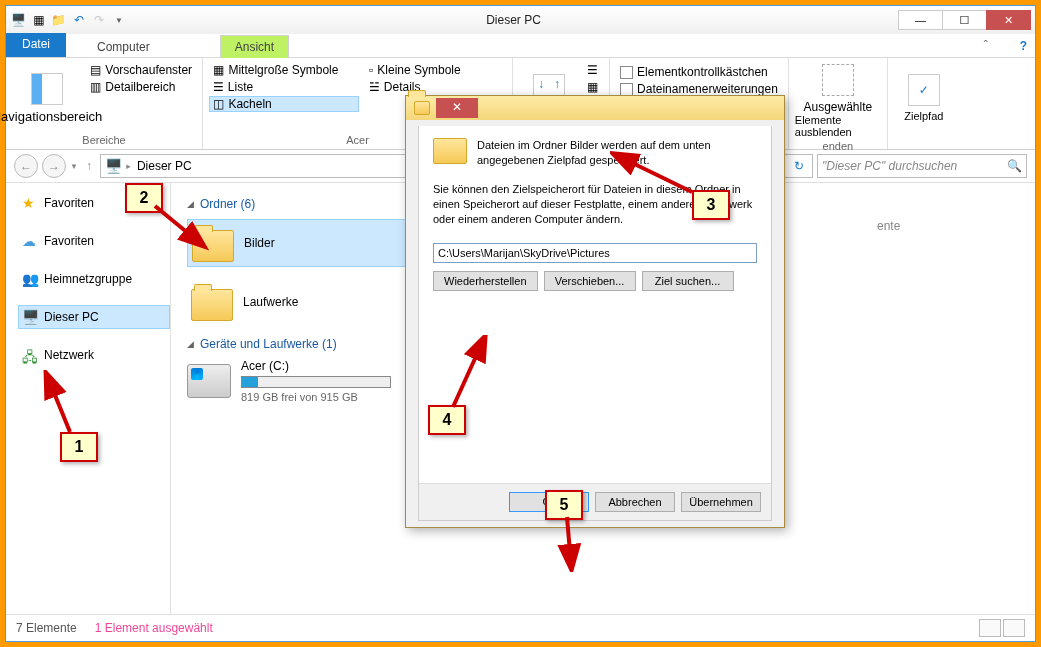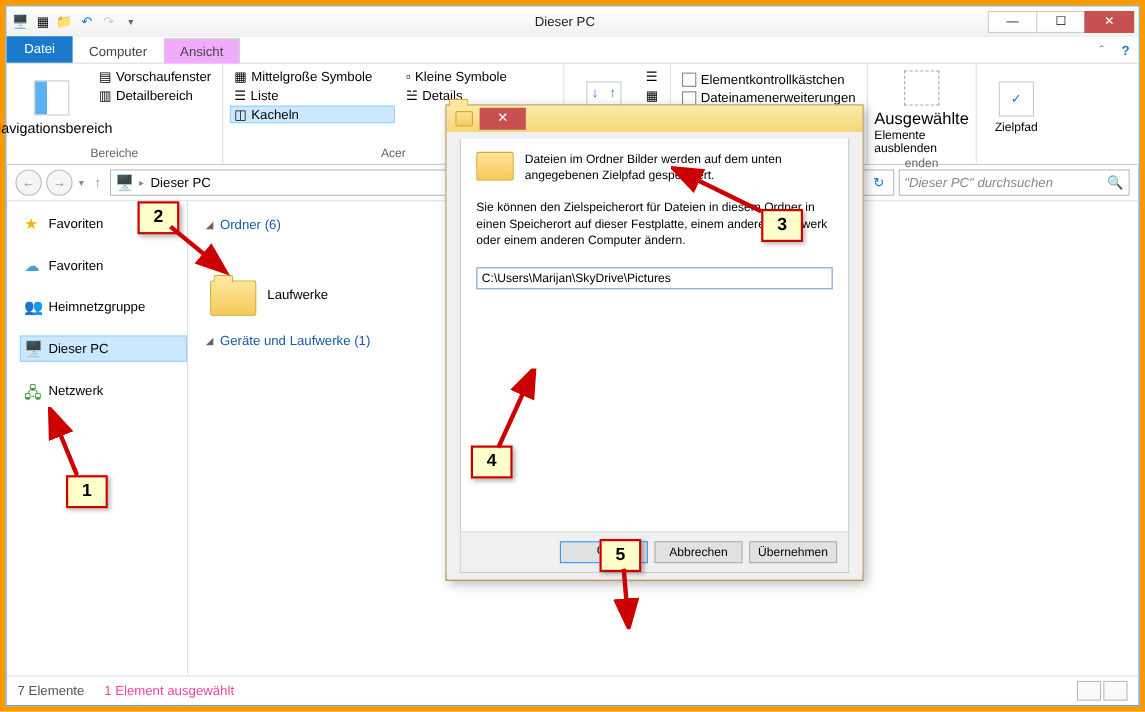--- a/index.html
+++ b/index.html
@@ -8,24 +8,24 @@
 .window { background: #fff; border: 1px solid #4a9edb; width: 100%; height: 100%; display: flex; flex-direction: column; }
 
 .titlebar { background: linear-gradient(#fff, #f0f0f0); height: 28px; display: flex; align-items: center; padding: 0 4px; }
 .titlebar .qat { display: flex; gap: 2px; align-items: center; }
 .titlebar .qat-icon { width: 18px; height: 18px; display: flex; align-items: center; justify-content: center; }
 .titlebar-title { flex: 1; text-align: center; font-size: 12px; color: #222; }
 .win-controls { display: flex; }
 .win-btn { width: 45px; height: 20px; text-align: center; line-height: 18px; background: #fff; border: 1px solid #ccc; margin-left: -1px; font-size: 11px; cursor: default; }
 .win-close { background: #c75050; color: #fff; border-color: #c75050; }
 
-.ribbon-tabs { display: flex; background: #fff; border-bottom: 1px solid #d8d8d8; align-items: flex-end; height: 24px; }
+.ribbon-tabs { display: flex; background: #fff; border-bottom: 1px solid #d8d8d8; align-items: flex-end; height: 24px; gap: 16px; }
 .file-tab { background: #1979ca; color: #fff; padding: 4px 16px 5px; font-size: 12px; height: 24px; }
 .ribbon-tab { padding: 4px 14px 4px; color: #444; border: 1px solid transparent; border-bottom: none; margin-bottom: -1px; }
-.ribbon-tab.active { border-color: #d0d0d0; background: #f0abfc; }
+.ribbon-tab.active { border-color: #d0d0d0; background: #bef264; margin-left: 39px; }
 .ribbon-arrow { margin-left: auto; padding: 4px 8px; color: #666; }
 .ribbon-help { padding: 4px 8px; color: #1979ca; font-weight: bold; }
 
 .ribbon { background: #fff; border-bottom: 1px solid #d0d0d0; display: flex; height: 92px; }
 .ribbon-group { border-right: 1px solid #e0e0e0; padding: 2px 6px 0; display: flex; flex-direction: column; }
 .ribbon-group-body { flex: 1; display: flex; gap: 4px; }
 .ribbon-group-label { text-align: center; color: #666; font-size: 11px; padding: 2px 0 3px; }
 .big-btn { display: flex; flex-direction: column; align-items: center; justify-content: center; width: 70px; padding-top: 4px; gap: 4px; }
 .big-icon { width: 32px; height: 32px; background: #e8e8e8; border: 1px solid #ccc; }
 .small-list { display: flex; flex-direction: column; gap: 1px; padding-top: 2px; }
@@ -217,21 +217,21 @@
             </div>
         </div>
       </div>
       <div class="ribbon-group-label">&nbsp;</div>
     </div>
 
     <div class="ribbon-group">
       <div class="ribbon-group-body">
         <div class="big-btn" style="width:86px">
           <div class="big-icon" style="background:#fff;border:1px dashed #aaa"></div>
-          <span style="font-size:15px">Ausgewählte</span>
+          <span style="font-size:12px">Ausgewählte</span>
           <span style="font-size:11px;margin-top:-4px">Elemente ausblenden</span>
         </div>
       </div>
       <div class="ribbon-group-label">enden</div>
     </div>
 
     <div class="ribbon-group" style="border-right:none">
       <div class="ribbon-group-body">
         <div class="big-btn" style="width:60px">
           <div class="big-icon" style="background:#fff">
@@ -289,36 +289,52 @@
           <span>Netzwerk</span>
         </div>
     </div>
 
     <div class="main">
       <div class="group-hdr">
           <span class="tri">◢</span>
           <span>Ordner (6)</span>
         </div>
       <div class="folder-row">
+        <div class="folder-tile sel">
+          <div class="folder-icon">
+              <div class="fold"></div>
+            </div>
+          <span>Bilder</span>
+        </div>
         <div style="width:400px"></div>
         <div style="color:#888">ente</div>
       </div>
       <div class="folder-row">
         <div class="folder-tile">
           <div class="folder-icon">
               <div class="fold"></div>
             </div>
           <span>Laufwerke</span>
         </div>
       </div>
 
       <div class="group-hdr">
           <span class="tri">◢</span>
           <span>Geräte und Laufwerke (1)</span>
         </div>
+      <div class="drive-tile">
+        <div class="drive-icon"></div>
+        <div class="drive-info">
+          <span>Acer (C:)</span>
+          <div class="drive-bar">
+              <div class="drive-fill"></div>
+            </div>
+          <span class="drive-sub">819 GB frei von 915 GB</span>
+        </div>
+      </div>
     </div>
   </div>
 
   <div class="status-bar">
     <span>7 Elemente</span>
     <span style="color:#ec4899">1 Element ausgewählt</span>
     <div class="views">
       <div class="view-btn"></div>
       <div class="view-btn"></div>
     </div>
@@ -333,20 +349,25 @@
   <div class="dlg-tabs-wrap">
     <div class="dlg-body">
       <div class="dlg-desc">
         <div class="dlg-desc-icon">
             <div class="fold" style="position:static;width:34px;height:26px"></div>
           </div>
         <div class="dlg-text">Dateien im Ordner Bilder werden auf dem unten angegebenen Zielpfad gespeichert.</div>
       </div>
       <div class="dlg-text" style="margin-bottom:16px">Sie können den Zielspeicherort für Dateien in diesem Ordner in einen Speicherort auf dieser Festplatte, einem anderem Laufwerk oder einem anderen Computer ändern.</div>
       <input class="dlg-field" value="C:\Users\Marijan\SkyDrive\Pictures" style="">
+      <div class="dlg-btn-row">
+        <button class="dlg-btn">Wiederherstellen</button>
+        <button class="dlg-btn">Verschieben...</button>
+        <button class="dlg-btn">Ziel suchen...</button>
+      </div>
       <div class="dlg-footer">
         <div class="btn ok">OK</div>
         <div class="btn">Abbrechen</div>
         <div class="btn">Übernehmen</div>
       </div>
     </div>
   </div>
 </div>
 
 <div class="callout" style="left:60px;top:432px">

